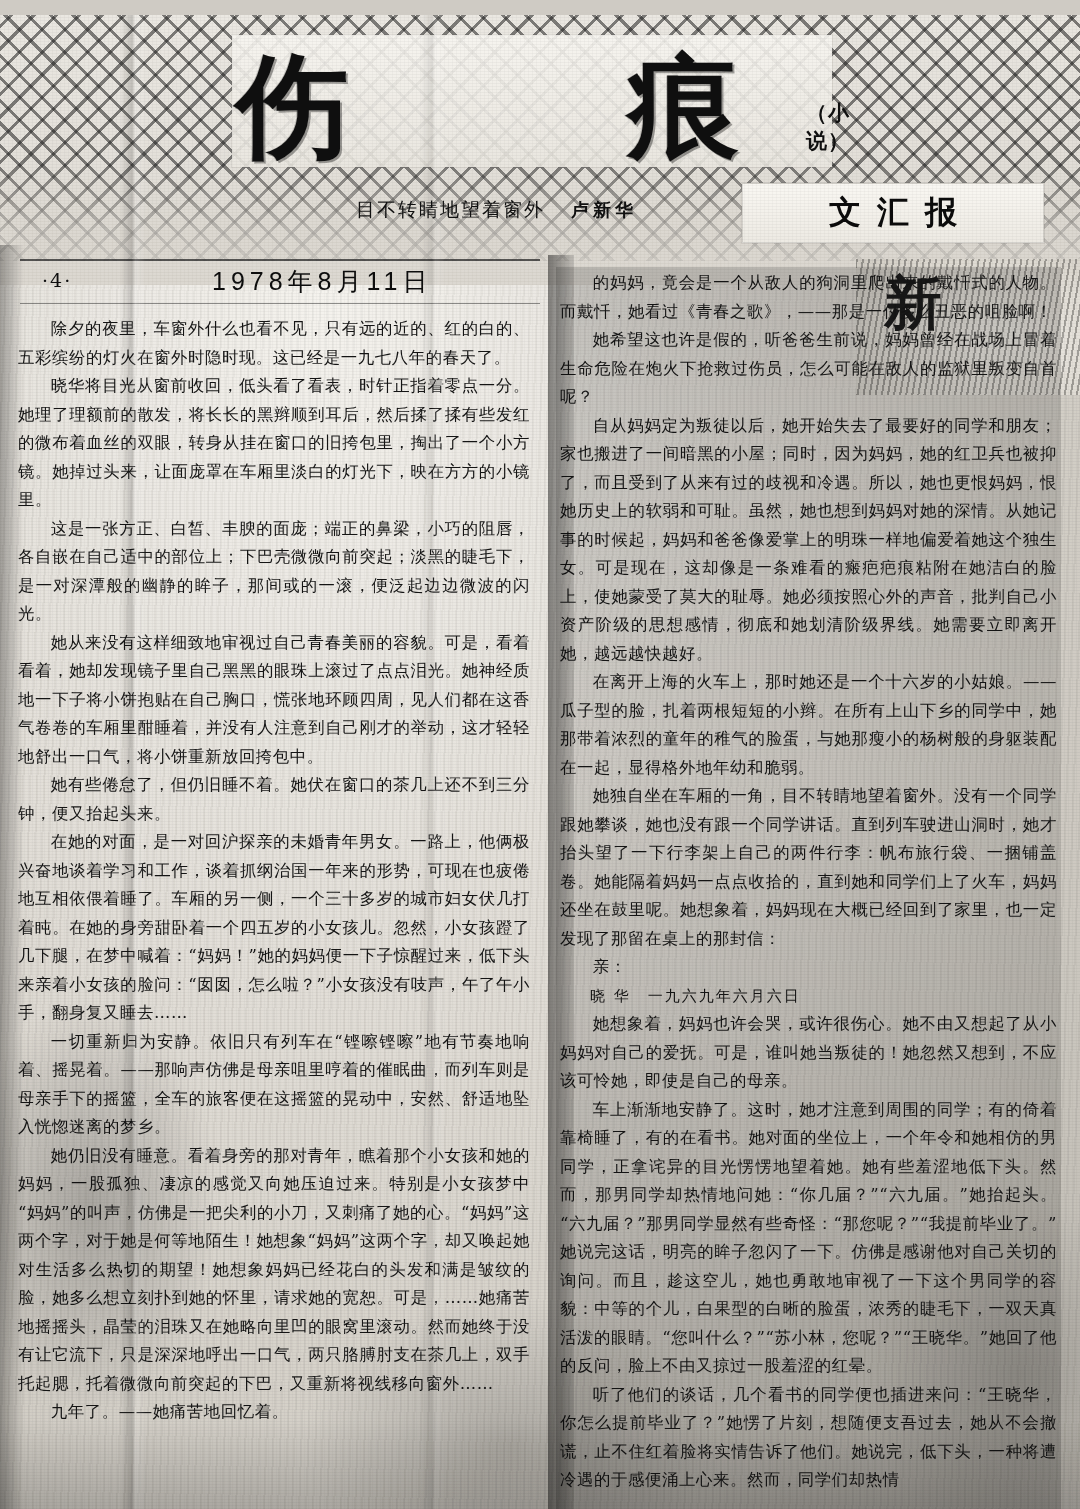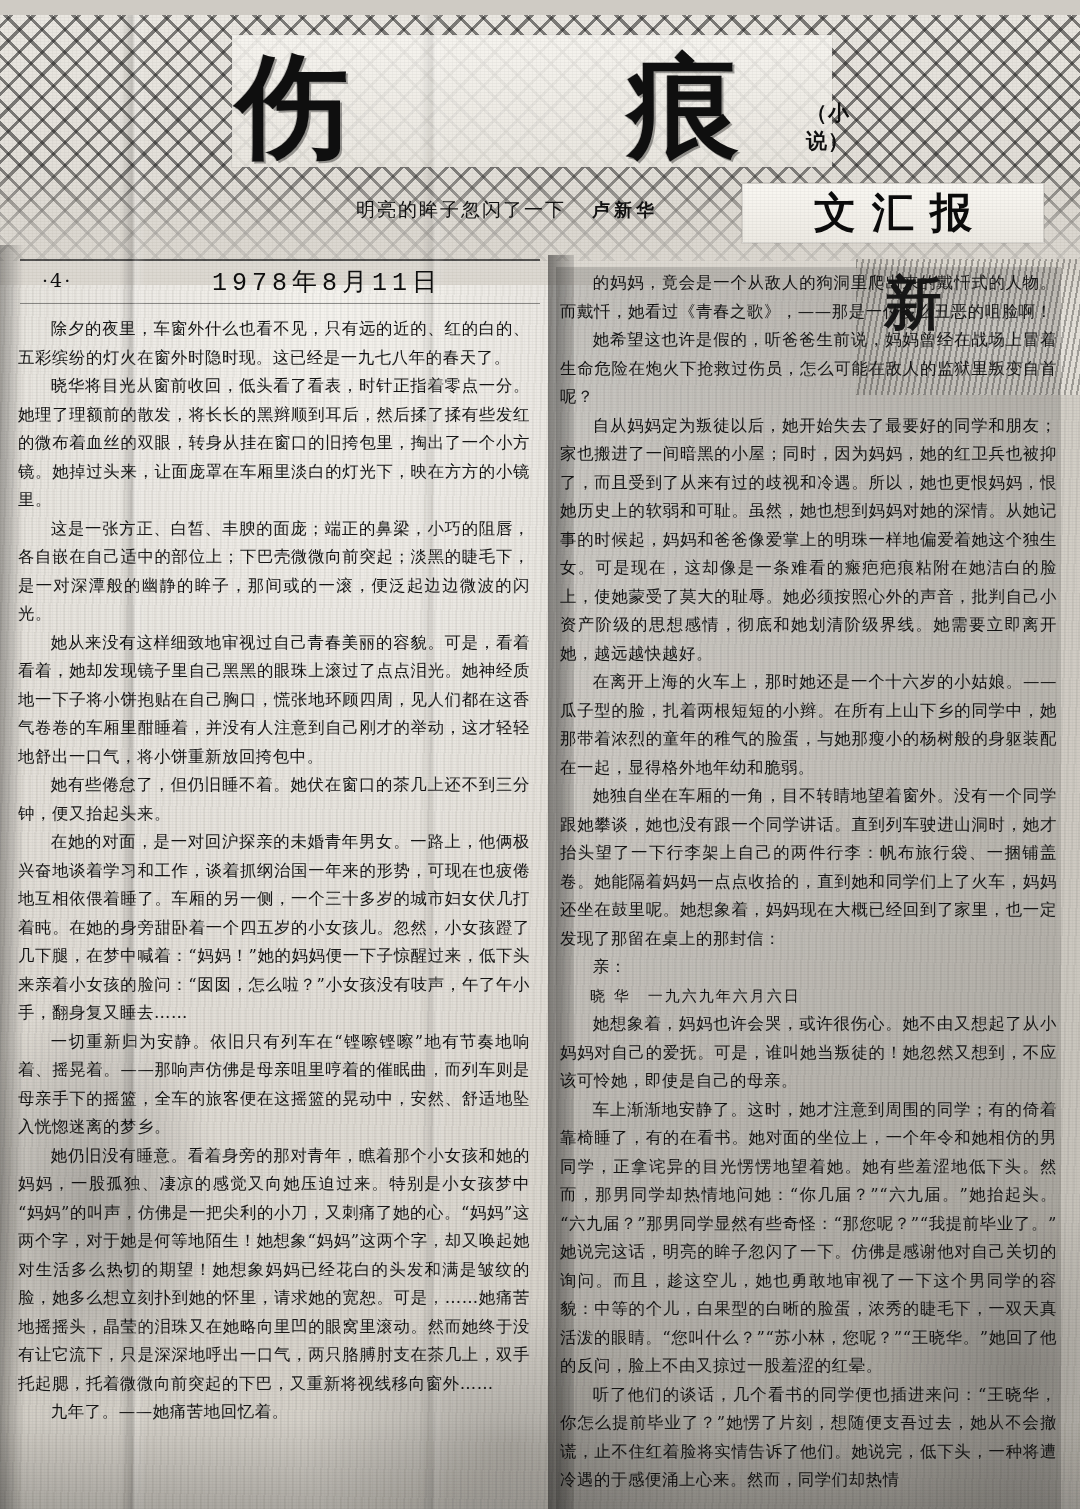--- a/index.html
+++ b/index.html
@@ -73,21 +73,21 @@
     font-family:"DejaVu Serif","Liberation Serif",serif;
     font-size:19px;color:#121212;letter-spacing:2px;
     white-space:nowrap;
   }
   #byline .author{font-size:18px;font-weight:700;margin-left:26px;letter-spacing:4px;}
   
   #papername{
     position:absolute;left:742px;top:168px;width:300px;height:58px;
     display:flex;align-items:center;justify-content:center;
     font-family:"DejaVu Serif","Liberation Serif",serif;
-    font-size:42px;font-weight:700;color:#0d0d0d;letter-spacing:16px;
+    font-size:32px;font-weight:700;color:#0d0d0d;letter-spacing:16px;
     text-indent:16px;
     background:linear-gradient(180deg,#f7f5f0,#ebe8e1);
     border:1px solid rgba(0,0,0,.12);
   }
   
   #logoblock{
     position:absolute;right:-6px;top:244px;width:230px;height:136px;
     background:
       repeating-linear-gradient(100deg, rgba(0,0,0,.30) 0 2px, rgba(0,0,0,0) 2px 6px),
       radial-gradient(ellipse at 60% 60%, #efece6 0%, #ddd9d1 70%, #cdc9c1 100%);
@@ -102,21 +102,21 @@
   #headline-bar{
     position:absolute;left:34px;top:250px;width:520px;height:34px;
   }
   #pageno{
     position:absolute;left:8px;top:4px;
     font-family:"DejaVu Serif","Liberation Serif",serif;
     font-size:19px;color:#111;letter-spacing:2px;
   }
   #issuedate{
     position:absolute;left:178px;top:0px;
-    font-family:Liberation Mono, monospace;
+    font-family:Liberation Sans, sans-serif;
     font-size:25px;color:#0f0f0f;letter-spacing:5px;white-space:nowrap;
   }
   .rule{
     position:absolute;background:#2a2a2a;height:2px;opacity:.75;
   }
   
   .col{
     position:absolute;
     font-family:"DejaVu Serif","Liberation Serif",serif;
     color:#161616;
@@ -185,21 +185,21 @@
   <div id="hatch-fade"></div>
 
   <div class="plate" style="left:232px;top:20px;width:600px;height:132px;opacity:.9;"></div>
 
   <div id="masthead">
     <div id="title-ch">伤 痕</div>
     <div id="title-genre">（小说）</div>
   </div>
 
   <div id="byline">
-    <span>明亮的眸子忽闪了一下</span><span class="author">卢新华</span>
+    <span>目不转睛地望着窗外</span><span class="author">卢新华</span>
   </div>
 
   <div id="papername" class="plate">文汇报</div>
 
   <div id="logoblock">
     <div class="logo-ch">新</div>
   </div>
 
   <div id="headline-bar">
     <div id="pageno">·4·</div>

